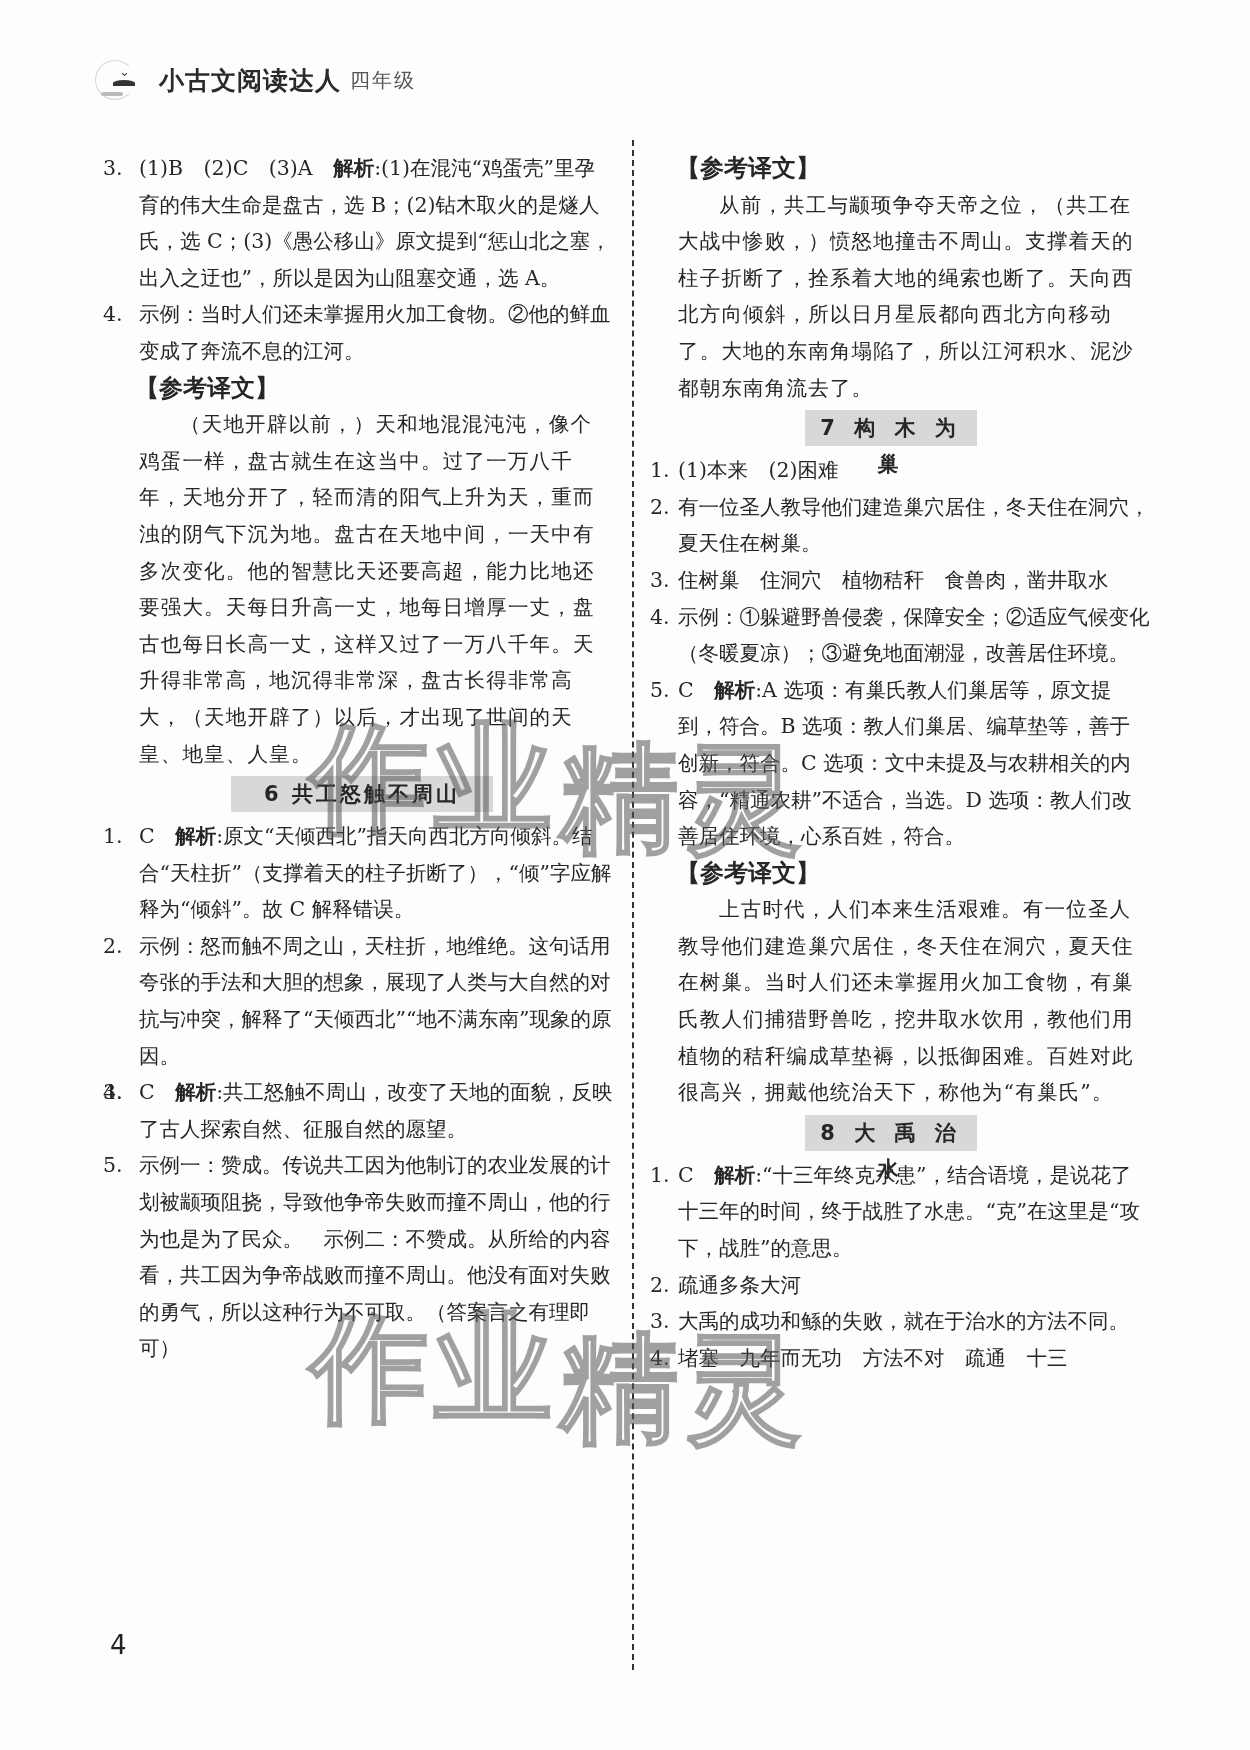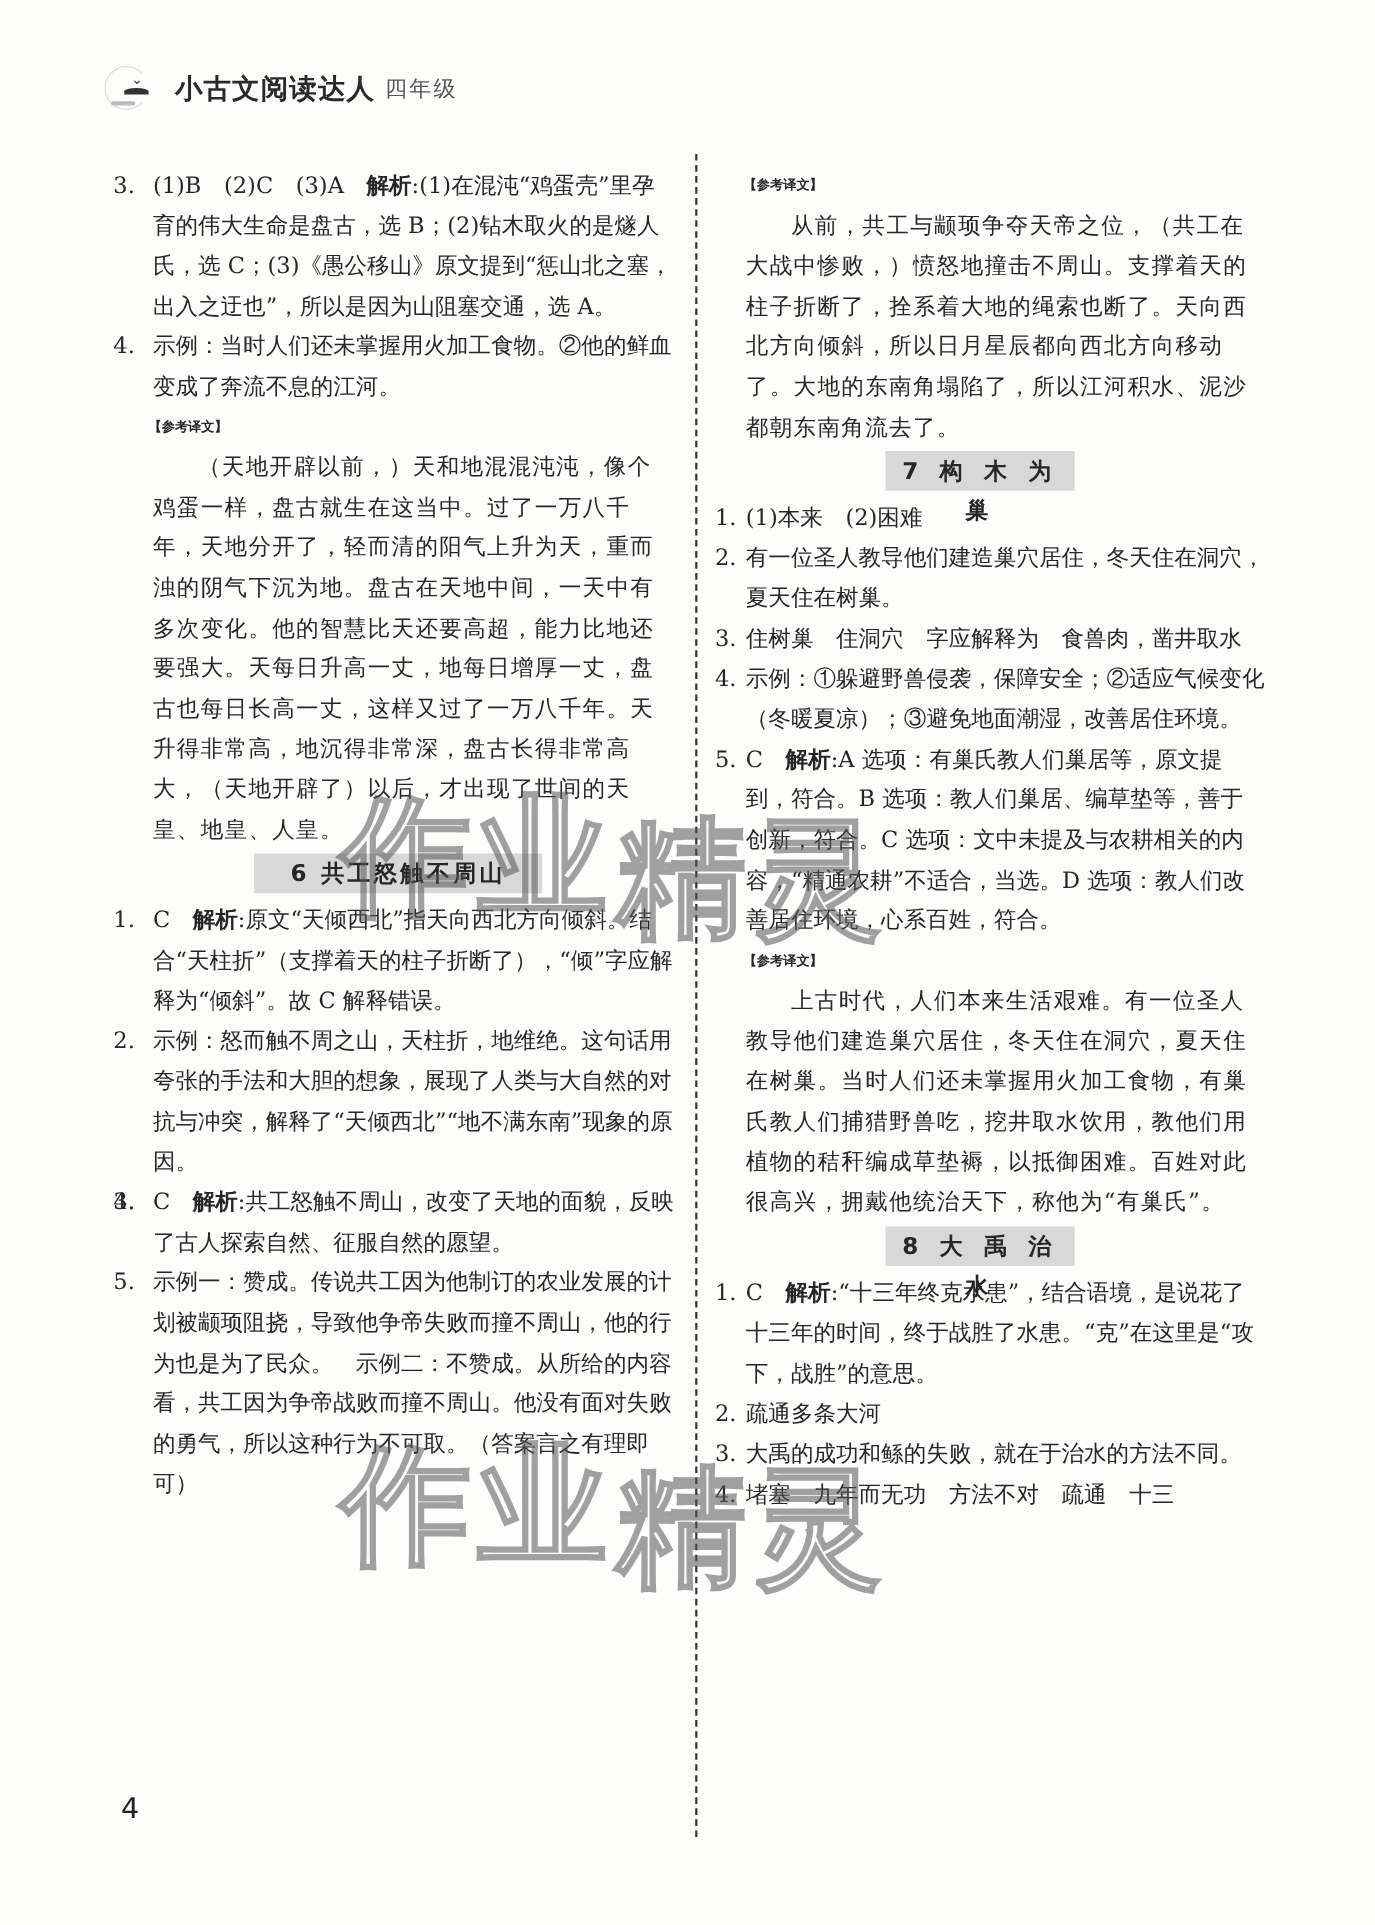--- a/index.html
+++ b/index.html
@@ -19,21 +19,21 @@
 
   .divider { position: absolute; left: 632px; top: 140px; height: 1530px; border-left: 2px dashed #333; }
 
   .col { position: absolute; top: 150px; font-size: 20.5px; line-height: 36.6px; }
   .col.left { left: 103px; width: 510px; }
   .col.right { left: 650px; width: 500px; }
 
   .item { position: relative; padding-left: 36px; }
   .item .num { position: absolute; left: 0; top: 0; }
   .strong { font-family: "DejaVu Sans", "Liberation Sans", sans-serif; font-weight: bold; }
-  .ref-title { font-family: Liberation Serif, serif; font-weight: bold; padding-left: 32px; font-size: 12px; }
+  .ref-title { font-family: Liberation Serif, serif; font-weight: bold; padding-left: 32px; font-size: 24px; }
   .ref-body { padding-left: 36px; text-indent: 2em; letter-spacing: 1.2px; }
   .lesson {
     margin: 4px auto 6px; width: 265px; height: 36px; background: #d8d8d8;
     text-align: center; font-family: "DejaVu Sans", "Liberation Sans", sans-serif;
     font-weight: bold; font-size: 21px; line-height: 36px; letter-spacing: 3px;
   }
   .col.left .lesson { width: 262px; margin-left: 128px; }
   .col.right .lesson { width: 172px; margin-left: 155px; letter-spacing: 6px; }
 
   .page-num { position: absolute; left: 110px; top: 1630px; font-family: "DejaVu Sans", "Liberation Sans", sans-serif; font-size: 26px; color: #222; }
@@ -98,21 +98,21 @@
   <div class="item" style="padding-left:28px">
     <span class="num">1.</span>
     <span>(1)本来　(2)困难</span>
   </div>
   <div class="item" style="padding-left:28px">
     <span class="num">2.</span>
     <span>有一位圣人教导他们建造巢穴居住，冬天住在洞穴，夏天住在树巢。</span>
   </div>
   <div class="item" style="padding-left:28px">
     <span class="num">3.</span>
-    <span>住树巢　住洞穴　字应解释为　食兽肉，凿井取水</span>
+    <span>住树巢　住洞穴　植物秸秆　食兽肉，凿井取水</span>
   </div>
   <div class="item" style="padding-left:28px">
     <span class="num">4.</span>
     <span>示例：①躲避野兽侵袭，保障安全；②适应气候变化（冬暖夏凉）；③避免地面潮湿，改善居住环境。</span>
   </div>
   <div class="item" style="padding-left:28px">
     <span class="num">5.</span>
     <span>C　</span><span class="strong">解析</span><span>:A 选项：有巢氏教人们巢居等，原文提到，符合。B 选项：教人们巢居、编草垫等，善于创新，符合。C 选项：文中未提及与农耕相关的内容，“精通农耕”不适合，当选。D 选项：教人们改善居住环境，心系百姓，符合。</span>
   </div>
   <div class="ref-title" style="padding-left:26px">【参考译文】</div>

